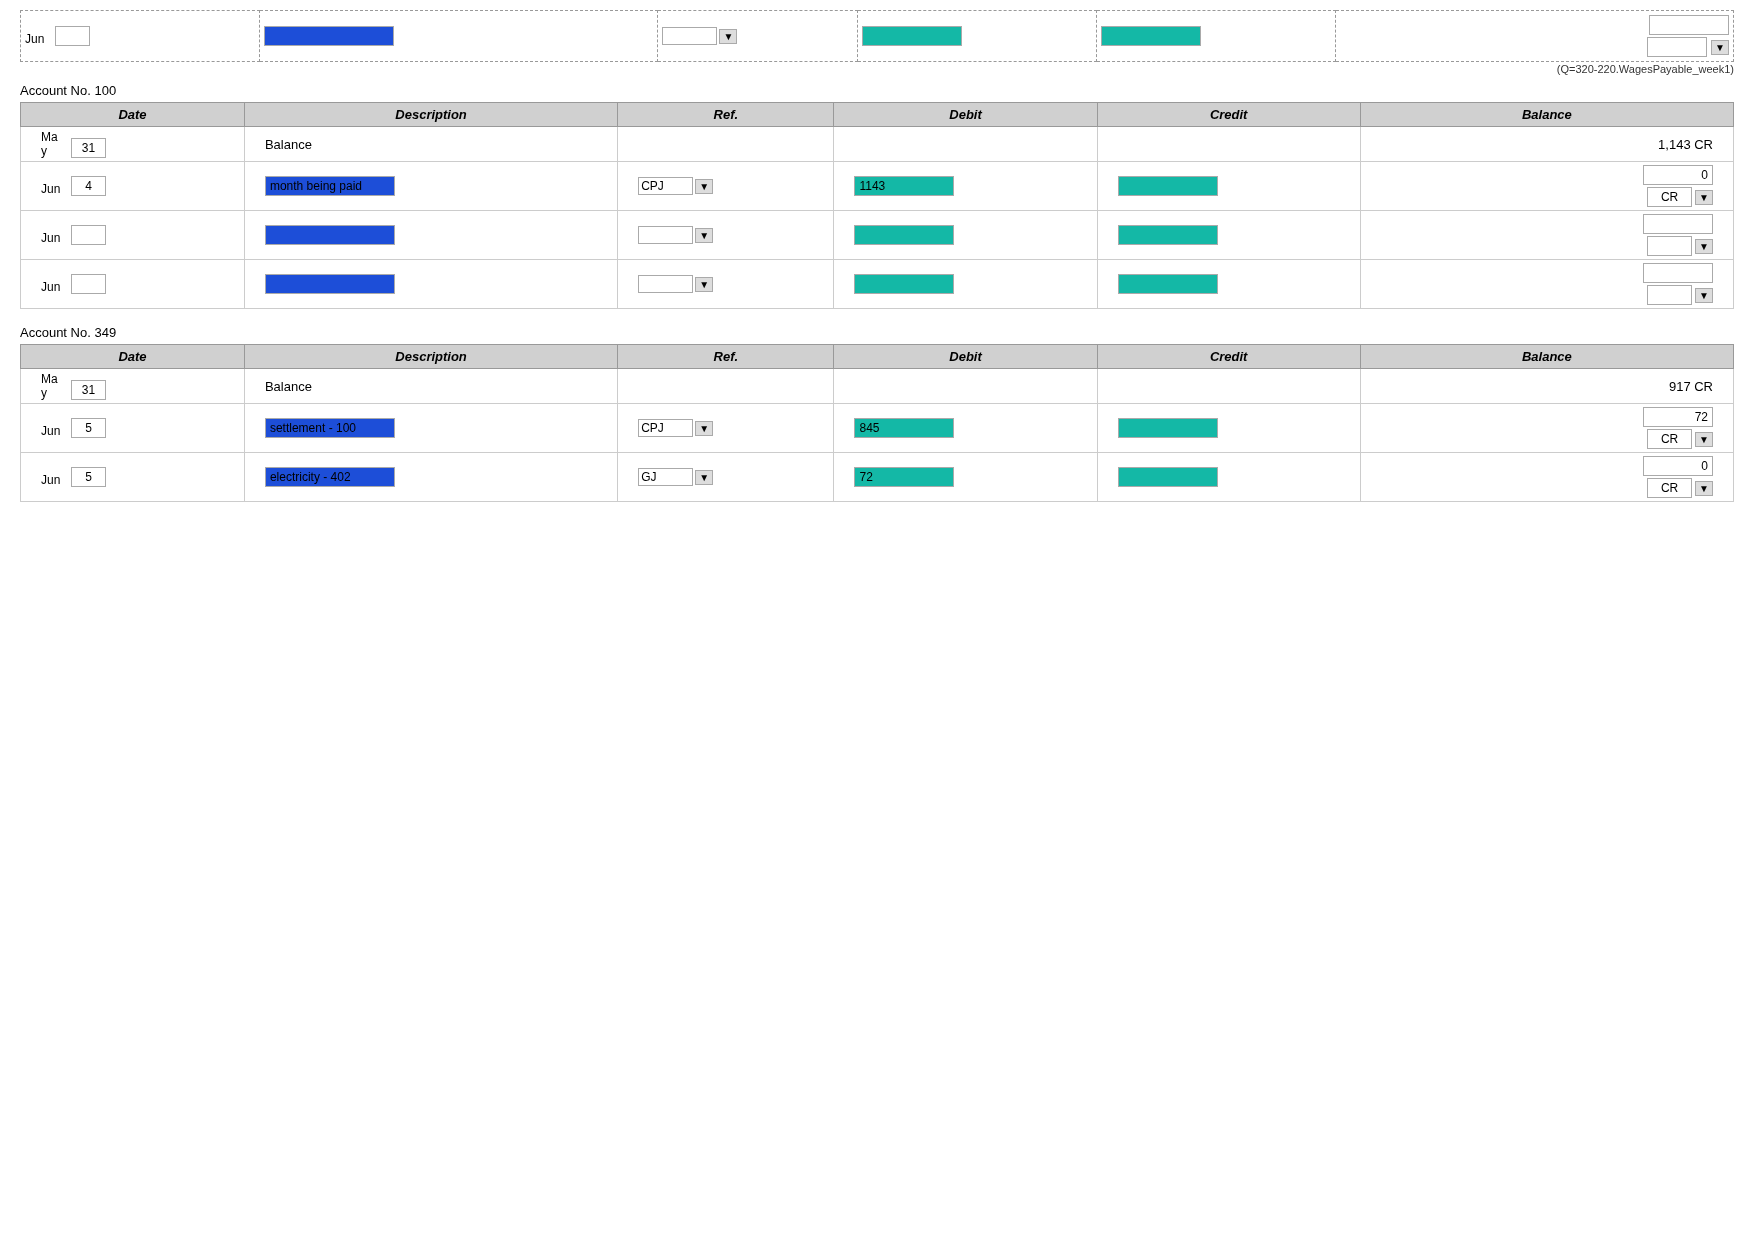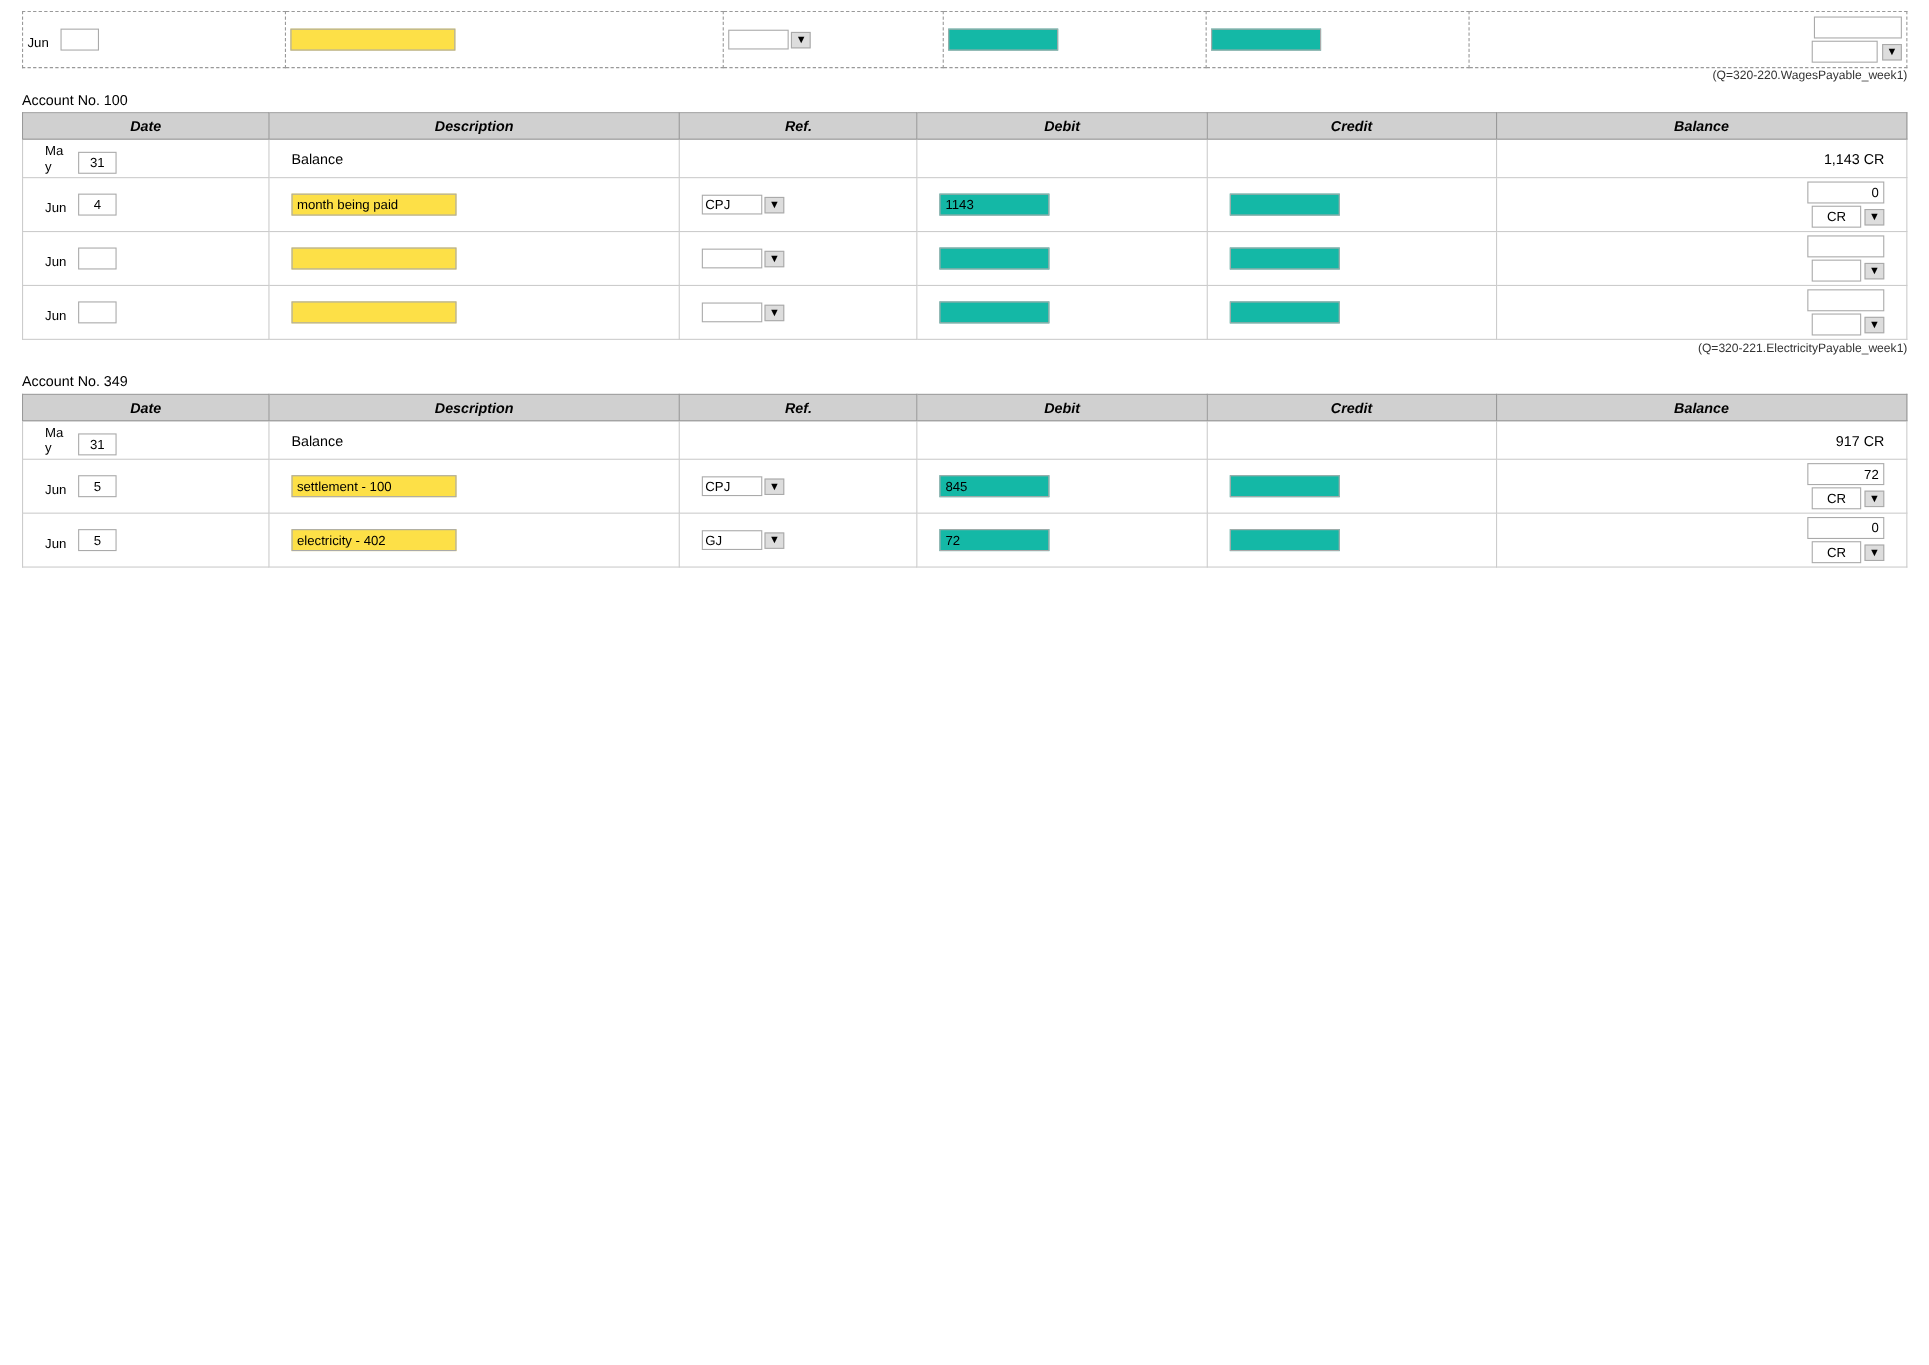--- a/index.html
+++ b/index.html
@@ -53,23 +53,23 @@
     }
     .col-date { width: 120px; }
     .col-desc { width: 200px; }
     .col-ref  { width: 100px; }
     .col-debit { width: 120px; }
     .col-credit { width: 120px; }
     .col-balance { width: 200px; }
     .ledger-input-desc {
       border: 1px solid #aaa;
       padding: 2px 4px;
-      width: 150px;
-      font-size: 12px;
-      background: #fde047;
+      width: 130px;
+      font-size: 12px;
+      background: #1d4ed8;
     }
     .ledger-input-debit {
       border: 1px solid #aaa;
       padding: 2px 4px;
       width: 100px;
       font-size: 12px;
       background: #14b8a6;
     }
 
     .ref-cell {
@@ -320,21 +320,20 @@
             <input class="balance-input" type="text" value="" style="width: 70px;">
             <div style="display:flex;gap:3px;align-items:center;">
               <input class="balance-input" type="text" value="" style="width: 45px;">
               <button class="dropdown-btn">▼</button>
             </div>
           </div>
         </td>
       </tr>
     </tbody>
   </table>
-  <div class="annotation">(Q=320-221.ElectricityPayable_week1)</div>
 </div>
 
 <div class="section">
   <div class="account-no">Account No. 349</div>
 
   <table class="ledger-table">
     <thead>
       <tr>
         <th class="col-date">Date</th>
         <th class="col-desc">Description</th>

